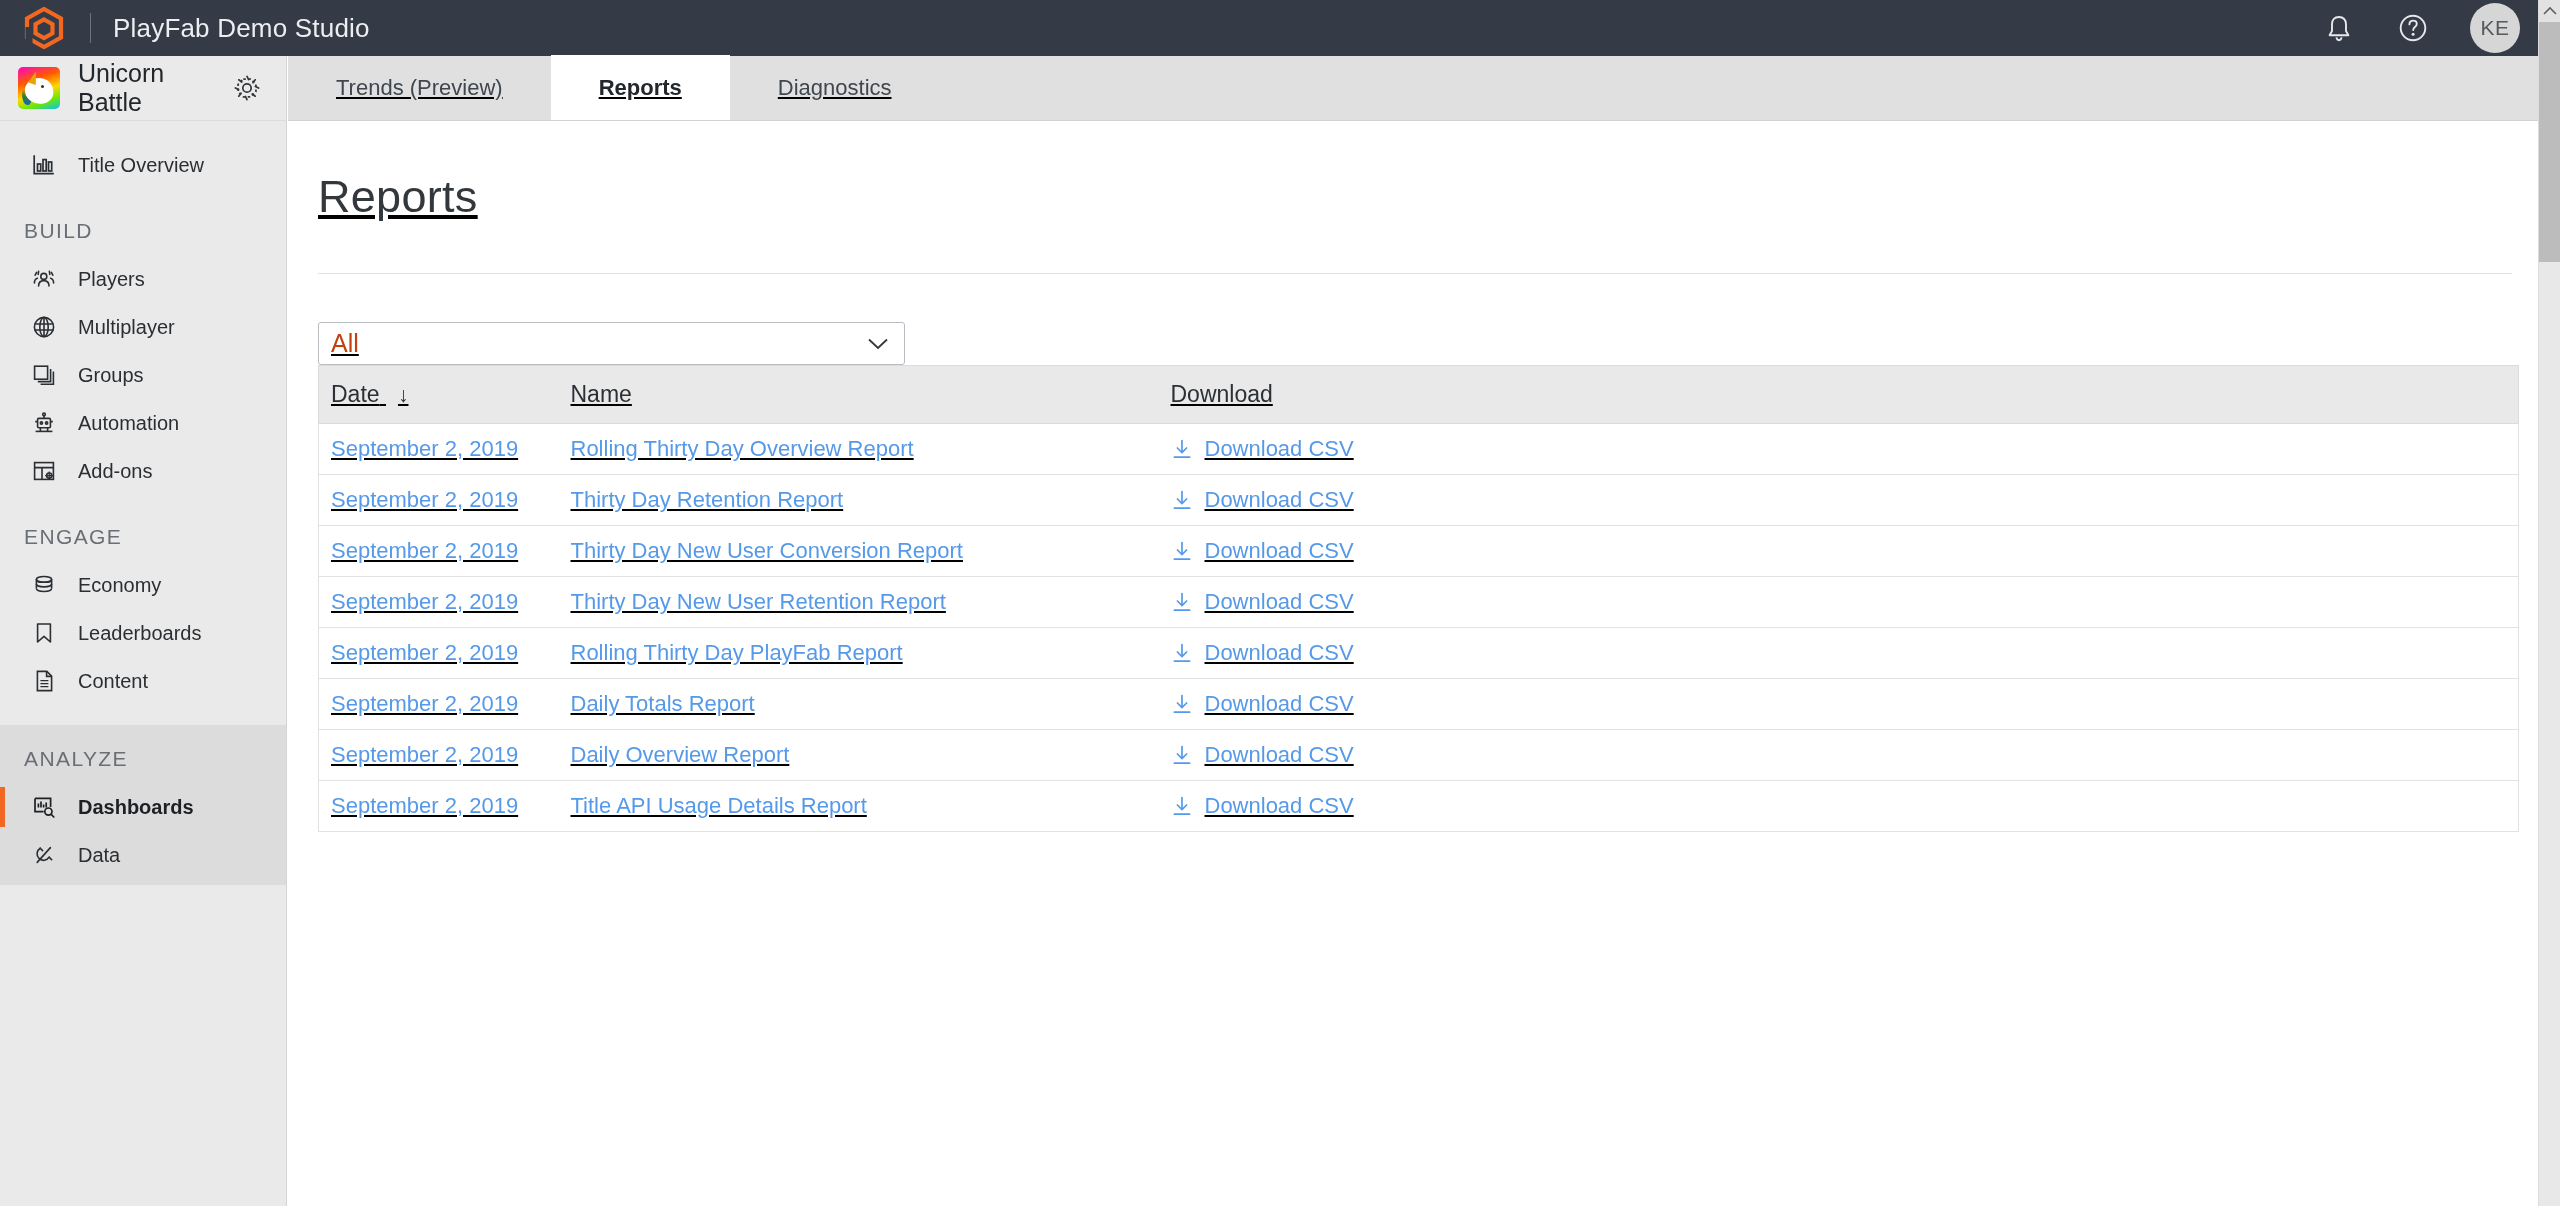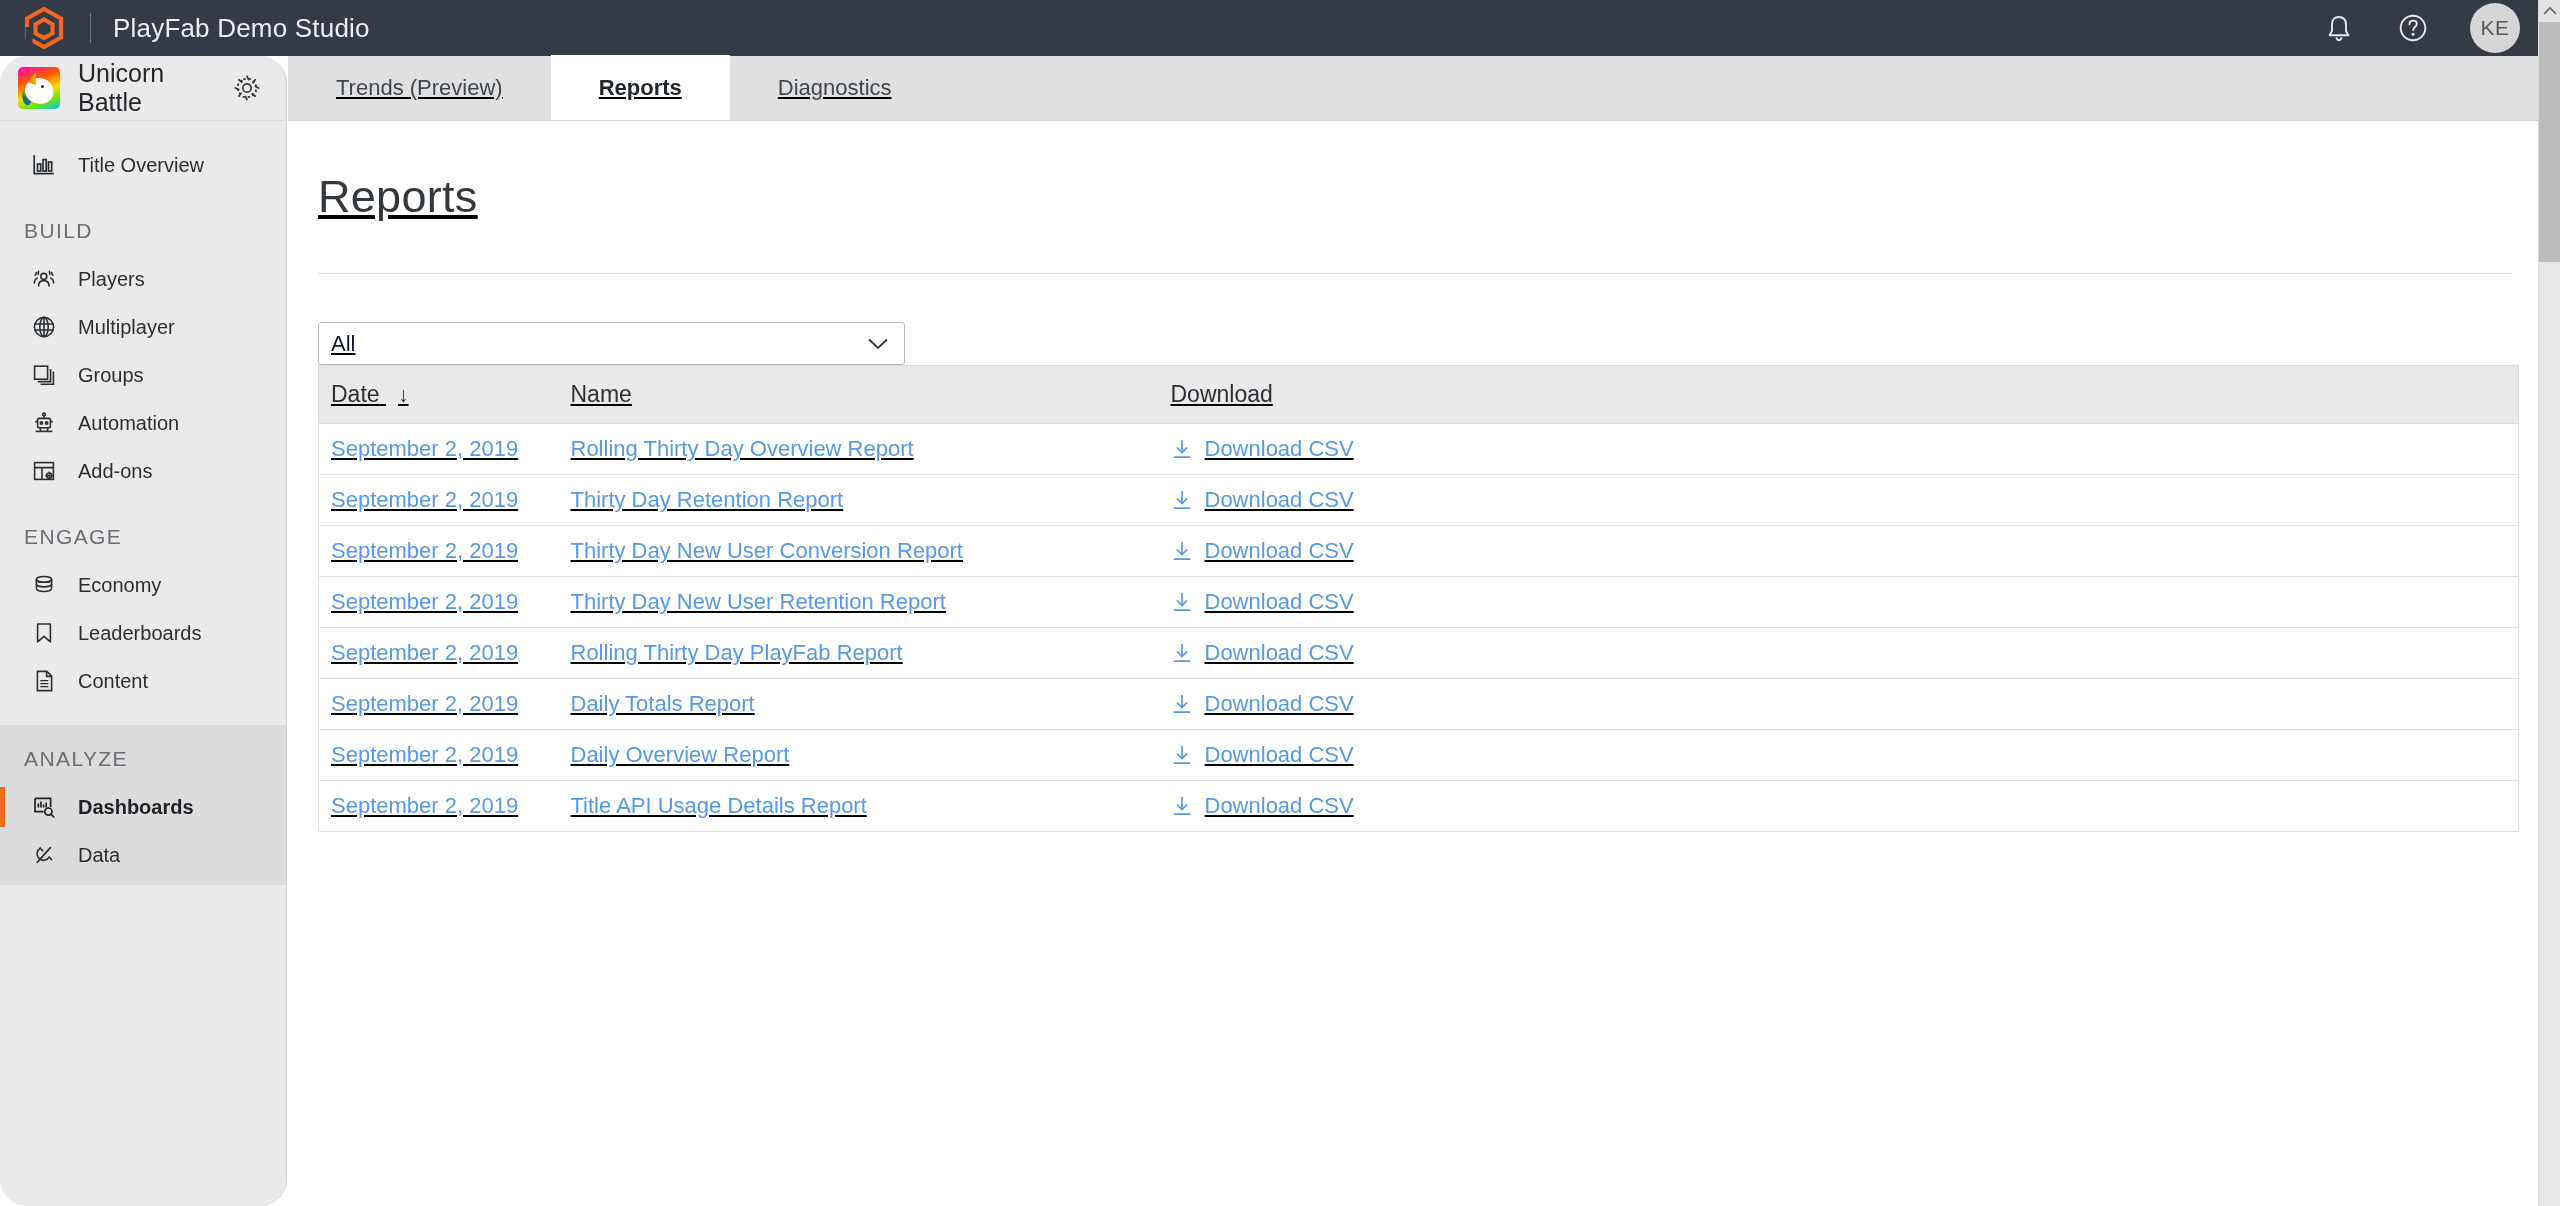--- a/index.html
+++ b/index.html
@@ -30,21 +30,20 @@
     display: flex; align-items: center; justify-content: center;
     font-size: 21px; letter-spacing: .5px; cursor: pointer;
   }
 
   
   .sidebar {
     position: absolute; top: 56px; left: 0;
     width: 287px; height: 1150px;
     background: #eaeaea;
     border-right: 1px solid #d4d4d4;
-    border-radius: 27px;
   }
   .title-head {
     height: 65px; display: flex; align-items: center; padding-left: 18px;
     border-bottom: 1px solid #dcdcdc;
   }
   .title-thumb {
     width: 42px; height: 42px; border-radius: 5px; overflow: hidden; flex: none;
     background: linear-gradient(160deg,#ff00c8 0%,#ff5a00 32%,#ffd800 58%,#6de800 78%,#00c2ff 100%);
     position: relative;
   }
@@ -104,21 +103,21 @@
   .page-head { height: 152px; display: flex; align-items: center; padding-left: 30px; }
   .page-title { font-size: 45px; font-weight: 300; color: #33383d; letter-spacing: .3px; }
   .head-rule { height: 1px; background: #e3e3e3; margin: 0 28px 0 30px; }
 
   .panel { padding: 48px 30px 0 30px; }
   .filter-select {
     position: relative; width: 587px; height: 43px;
     background: #ffffff; border: 1px solid #b9bcc0; border-radius: 3px;
     display: flex; align-items: center; padding-left: 12px; cursor: pointer;
   }
-  .filter-select .val { font-size: 22px; color: #0f172a; }
+  .filter-select .val { font-size: 25px; color: #c2410c; }
   .filter-select .chev { position: absolute; right: 14px; top: 50%; transform: translateY(-50%); display:flex; }
 
   table.reports { width: 1200px; border-collapse: collapse; table-layout: fixed; width: 100%; }
   table.reports thead th {
     background: #e9e9e9; height: 58px; text-align: left;
     font-size: 23px; font-weight: 400; color: #2b3036;
     border: 1px solid #dbdbdb; border-left: none; border-right: none;
     padding: 0 0 0 12px; vertical-align: middle;
   }
   table.reports thead th:first-child { border-left: 1px solid #dbdbdb; }

